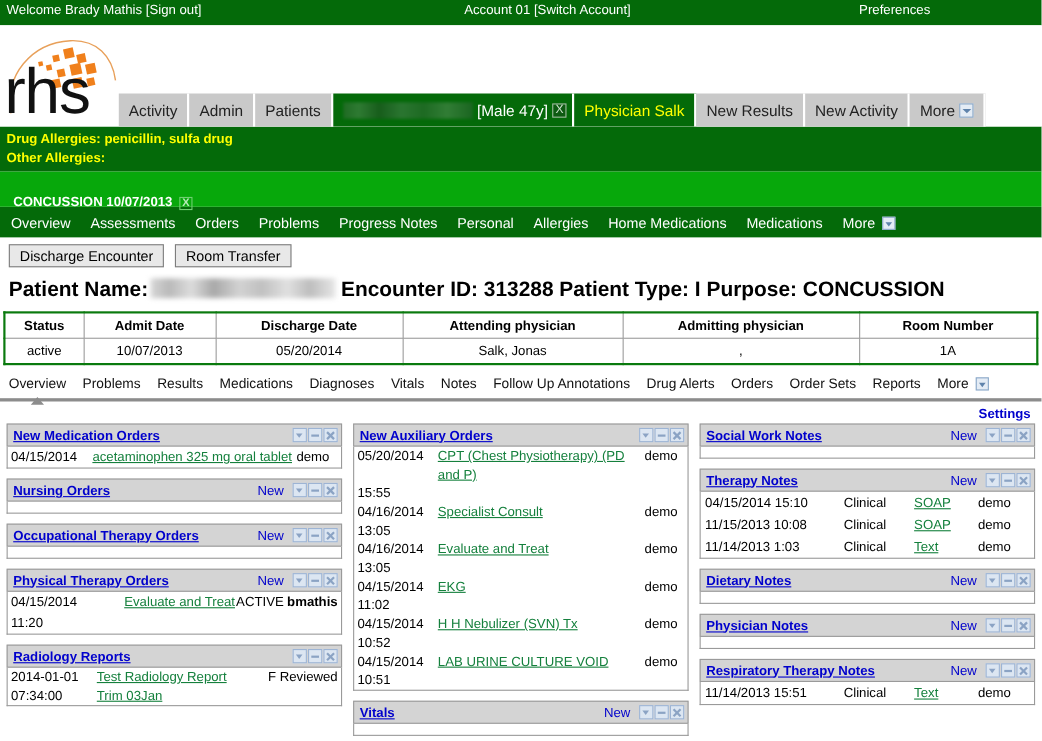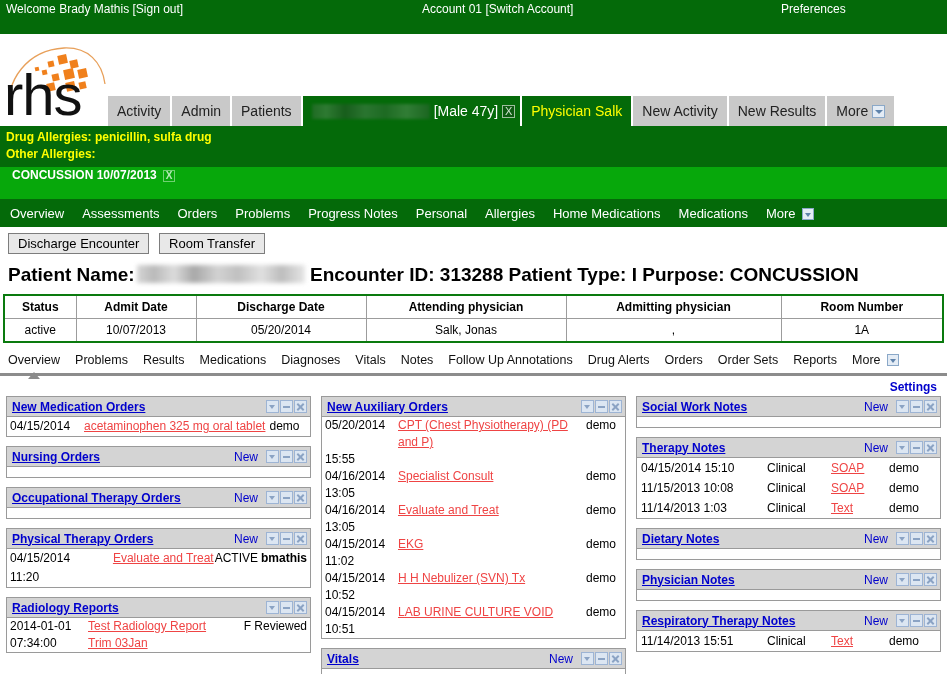--- a/index.html
+++ b/index.html
@@ -8,21 +8,21 @@
     width: 947px; height: 674px;
     overflow: hidden;
     background: #ffffff;
     font-family: "Liberation Sans", sans-serif;
     font-size: 13px;
     color: #000;
   }
 
   
   .topbar {
-    height: 34px;
+    height: 23px;
     background: #046A09;
     color: #ffffff;
     font-size: 12px;
     position: relative;
   }
   .topbar .tb-left  { position: absolute; left: 6px;  top: 2px; }
   .topbar .tb-mid   { position: absolute; left: 422px; top: 2px; }
   .topbar .tb-right { position: absolute; left: 781px; top: 2px; }
 
   
@@ -115,21 +115,21 @@
     background: #07A80B;
     height: 32px;
     position: relative;
     padding-left: 12px;
   }
   .enc-tab {
     display: inline-block;
     color: #ffffff;
     font-weight: bold;
     font-size: 12px;
-    padding-top: 0;
+    padding-top: 20px;
   }
   .enc-tab .closebox2 {
     display: inline-block;
     width: 12px; height: 12px;
     border: 1px solid #6fd071;
     color: #b6e9b7;
     font-size: 10px; line-height: 10px;
     text-align: center;
     margin-left: 3px;
   }
@@ -323,21 +323,21 @@
   .ic-close::after  { transform: rotate(-45deg); }
 
   .pl-body {
     border: 1px solid #9a9a9a;
     border-top: none;
     background: #ffffff;
     font-size: 12px;
     min-height: 10px;
   }
   .pl-body.empty { height: 11px; }
-  .lk { color: #ef4444; text-decoration: underline; }
+  .lk { color: #15803d; text-decoration: underline; }
 
   
   .medrow { display: flex; padding: 1px 3px; line-height: 17px; white-space: nowrap; }
   .medrow .c-date { width: 74px; flex: none; }
 
   .auxrow { display: flex; padding: 0 3px; line-height: 17px; }
   .auxrow .c-date { width: 73px; flex: none; }
   .auxrow .c-mid { flex: 1; padding-right: 4px; }
   .auxrow .c-right { width: 36px; flex: none; text-align: left; }
 
@@ -400,24 +400,24 @@
       </div>
     <div class="tab patient">
       <span class="redact"></span>
       <span class="age">[Male 47y]</span>
       <span class="closebox">X</span>
     </div>
     <div class="tab physician">
         <span>Physician Salk</span>
       </div>
     <div class="tab">
+        <span>New Results</span>
+      </div>
+    <div class="tab">
         <span>New Activity</span>
-      </div>
-    <div class="tab">
-        <span>New Results</span>
       </div>
     <div class="tab">
       <span>More</span>
       <span class="caret"></span>
     </div>
   </div>
 </div>
 
 <div class="allergies">
   <div>Drug Allergies: penicillin, sulfa drug</div>

